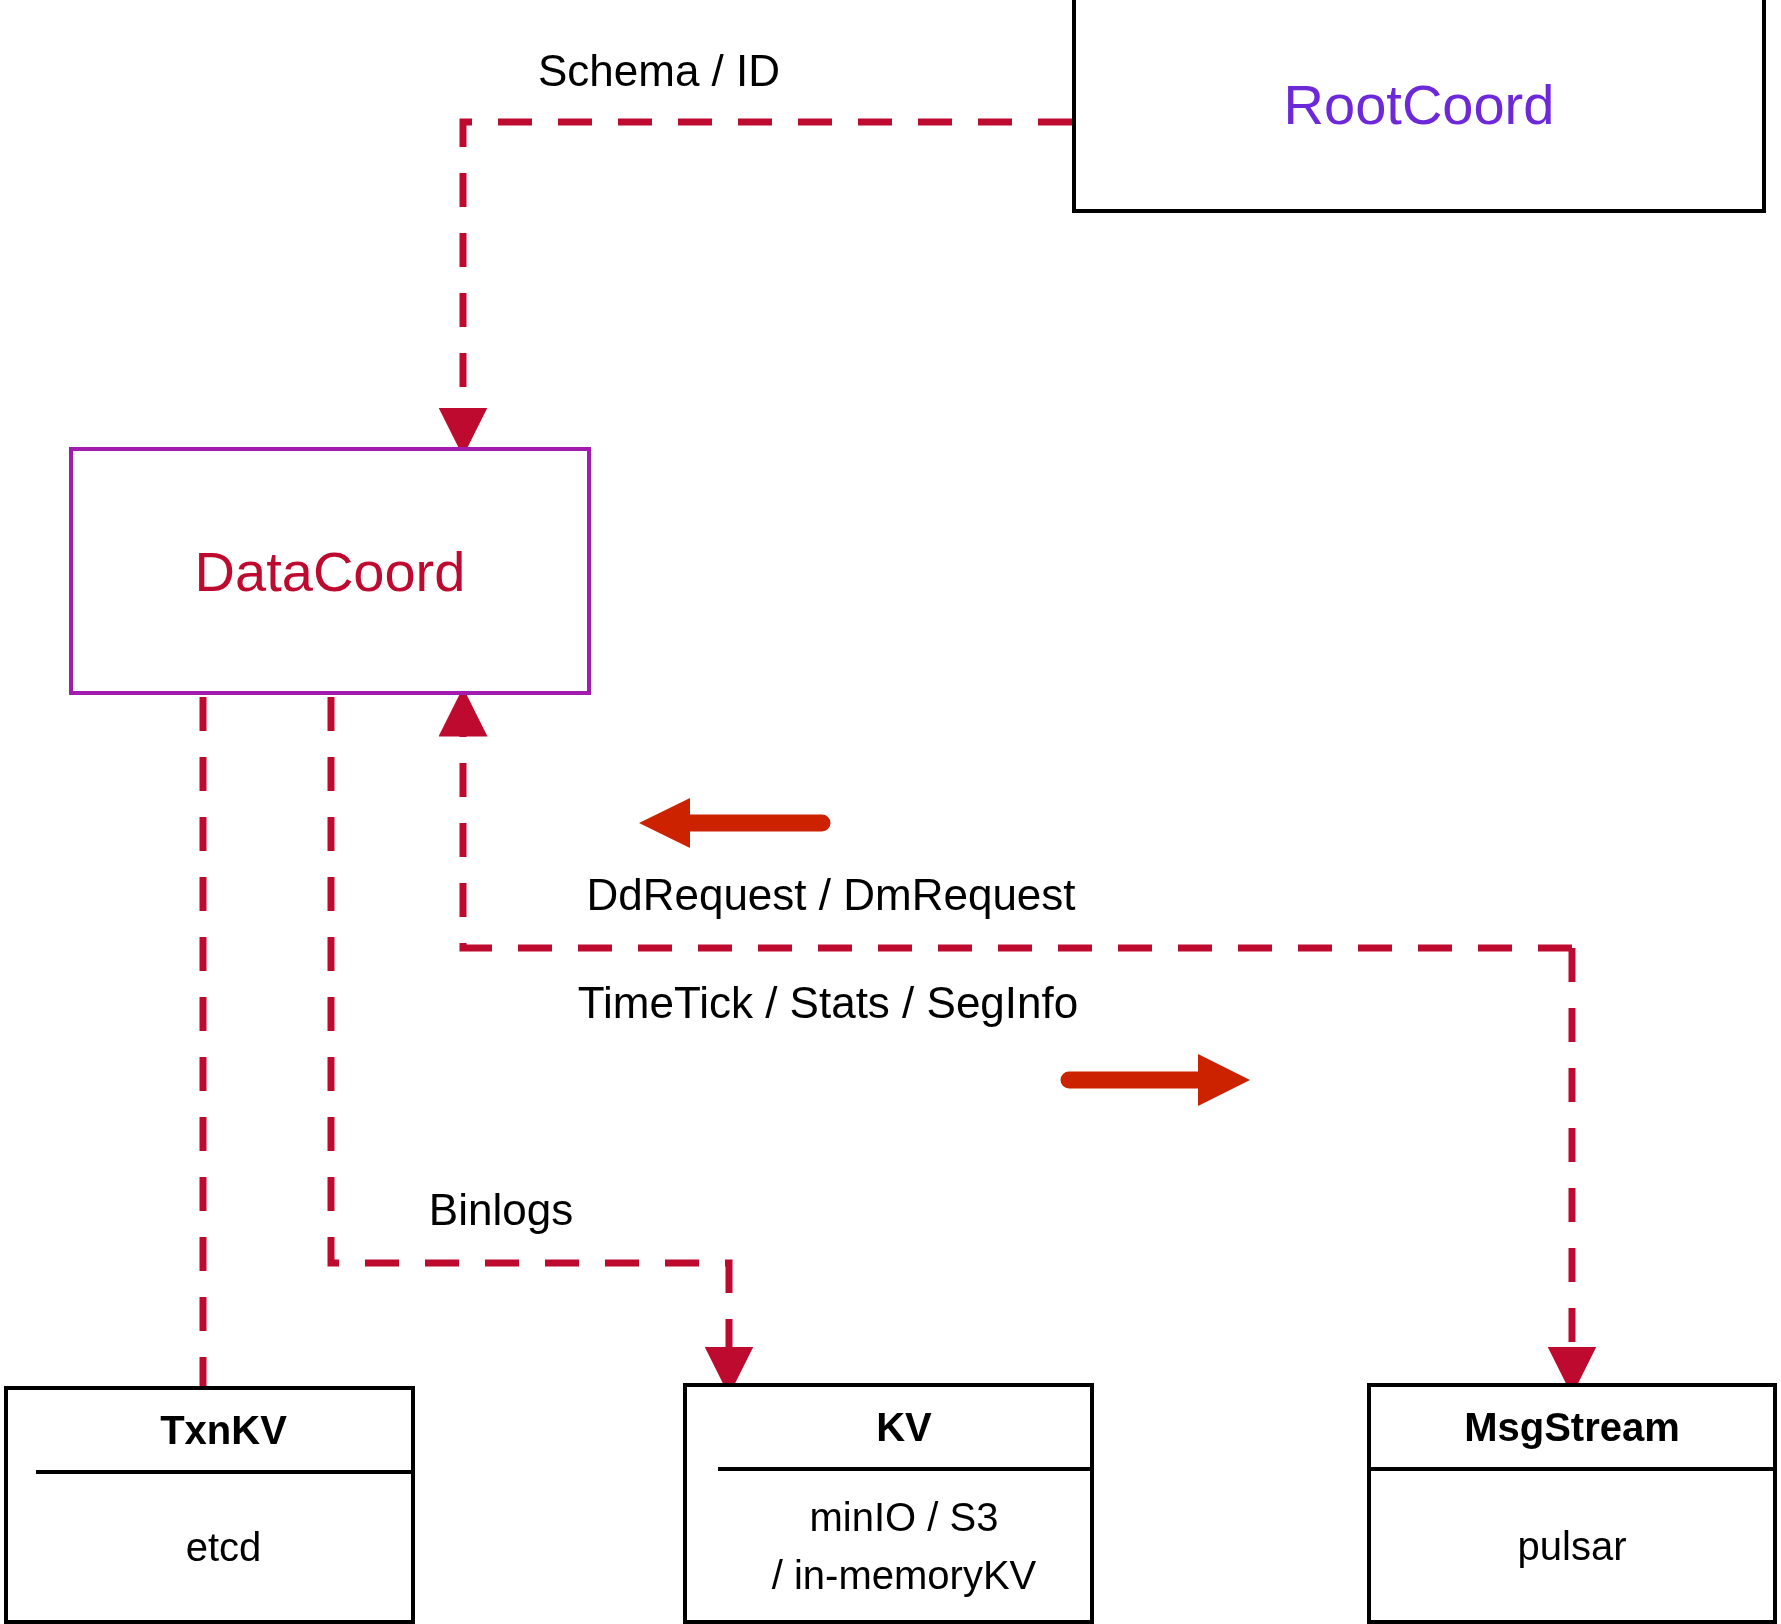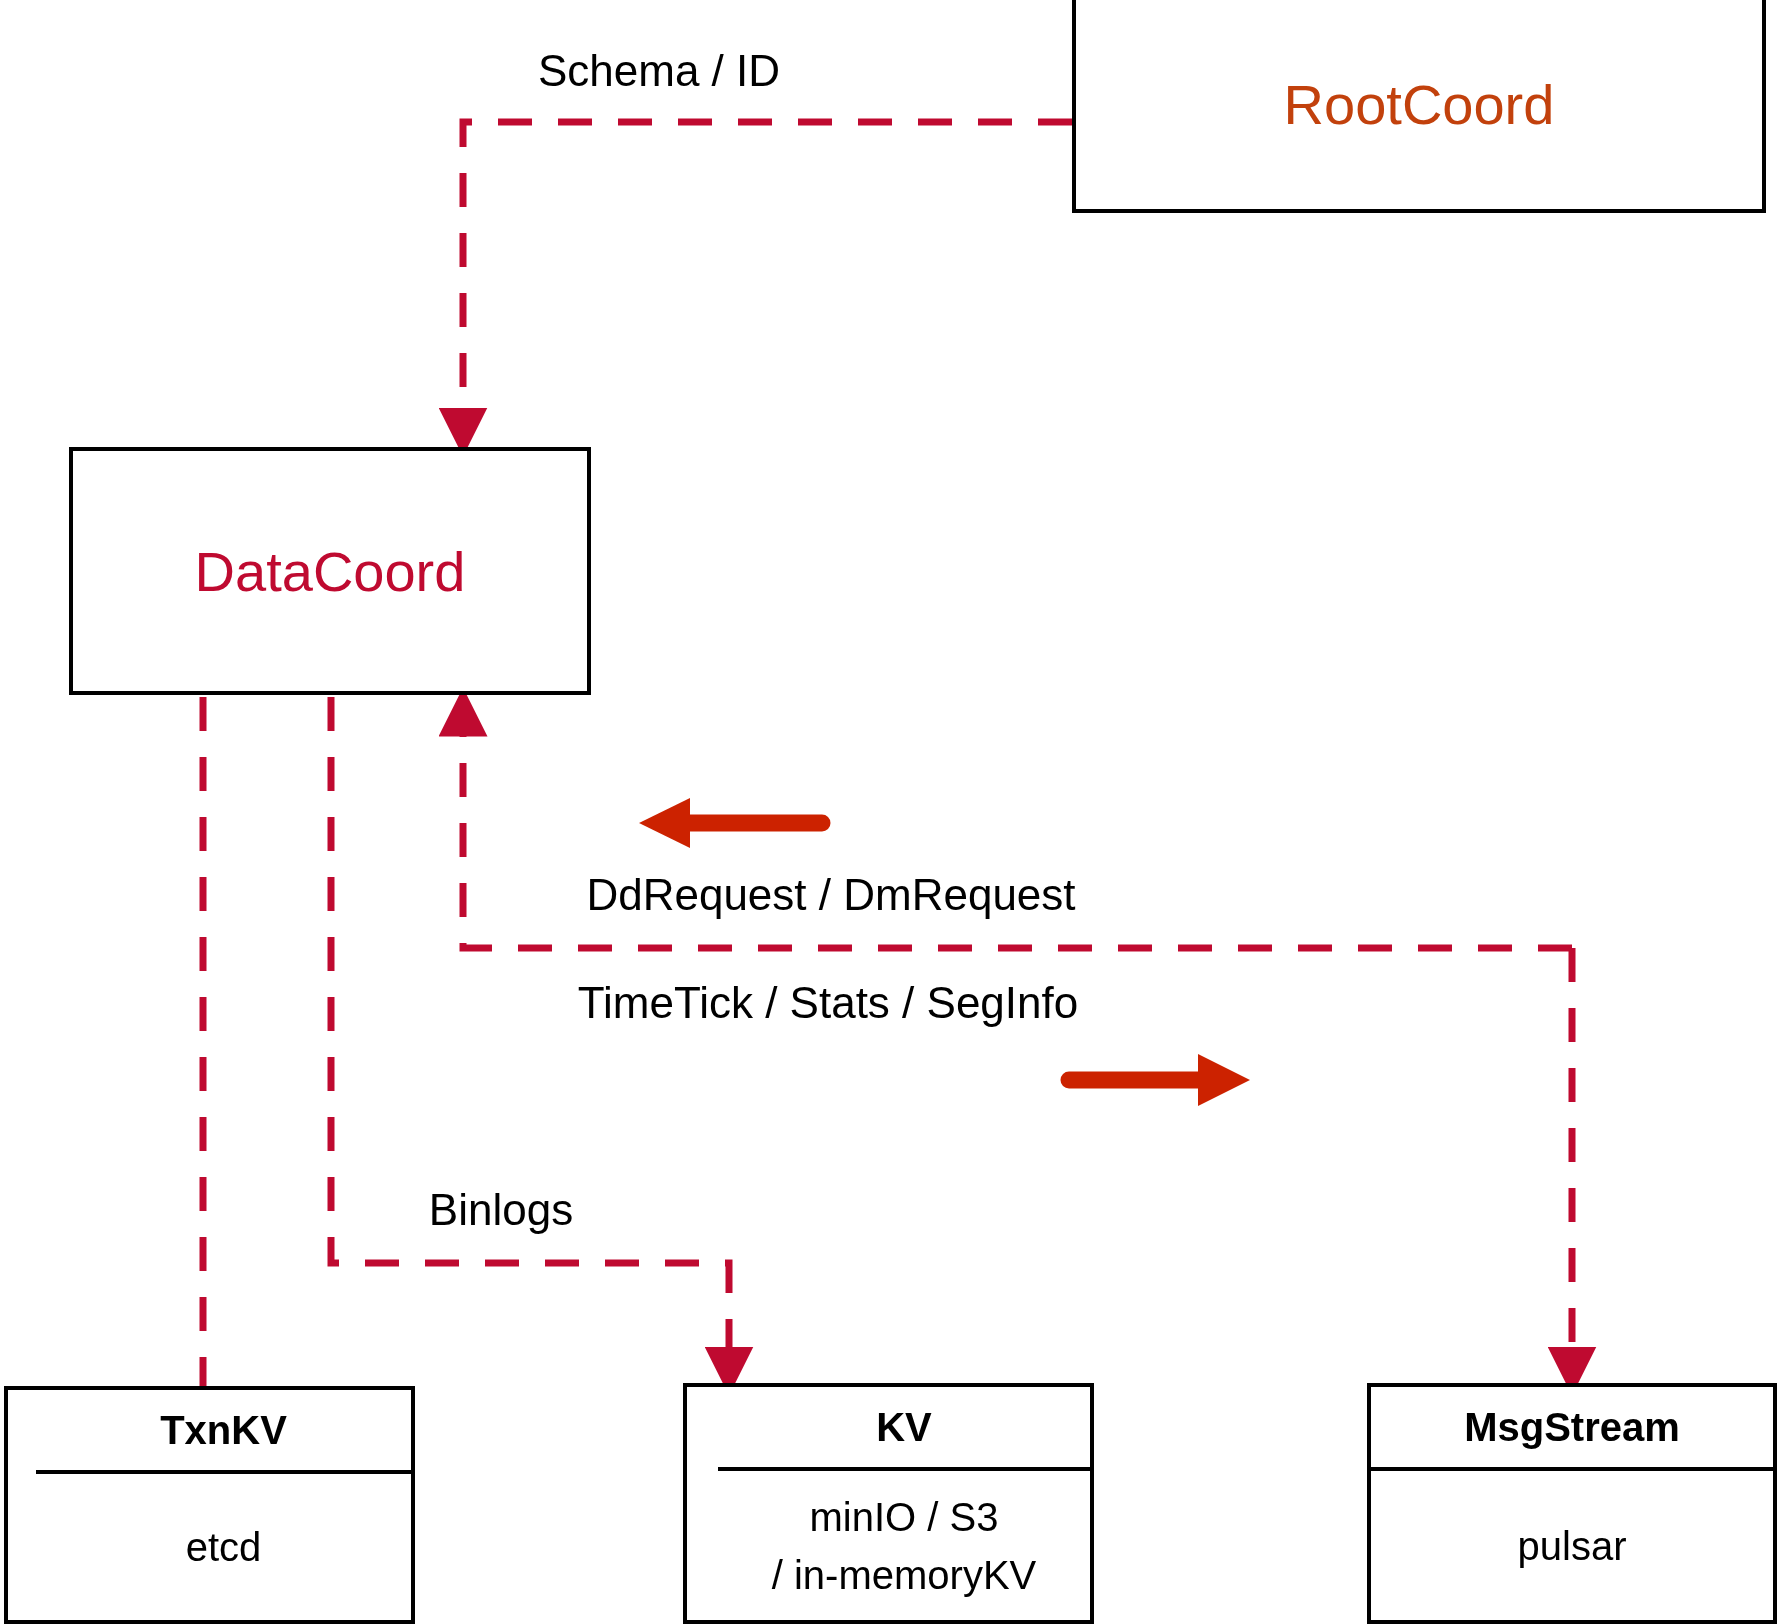--- a/index.html
+++ b/index.html
@@ -28,33 +28,33 @@
     position: absolute;
     box-sizing: border-box;
     background: #ffffff;
     display: flex;
     flex-direction: column;
   }
   .node-box.black {
     border: 4px solid #000000;
   }
   .node-box.red {
-    border: 4px solid #000000;
+    border: 4px solid #a21caf;
   }
   .node-title {
     display: flex;
     align-items: center;
     justify-content: center;
     text-align: center;
     white-space: nowrap;
   }
   .node-title.plain {
     font-size: 56px;
     font-weight: 400;
-    color: #c2410c;
+    color: #6d28d9;
     height: 100%;
   }
   .node-title.plain.accent {
     color: #bf0a30;
   }
   .node-title.header {
     font-size: 40px;
     font-weight: bold;
     color: #000000;
     height: 80px;

